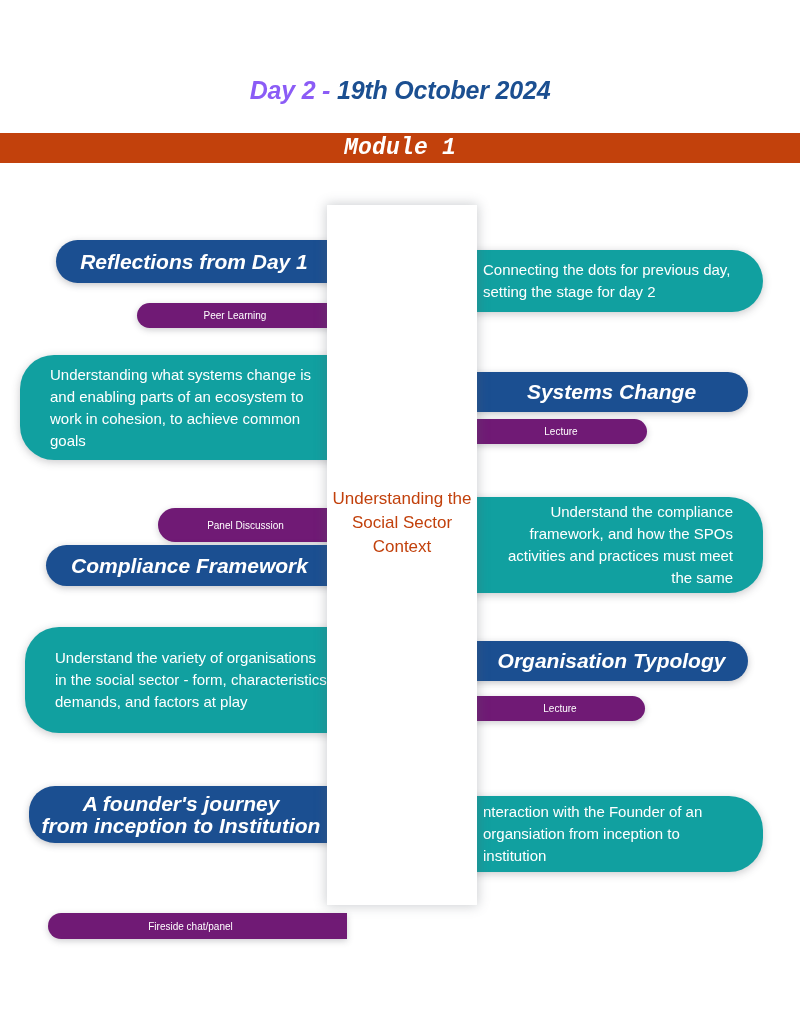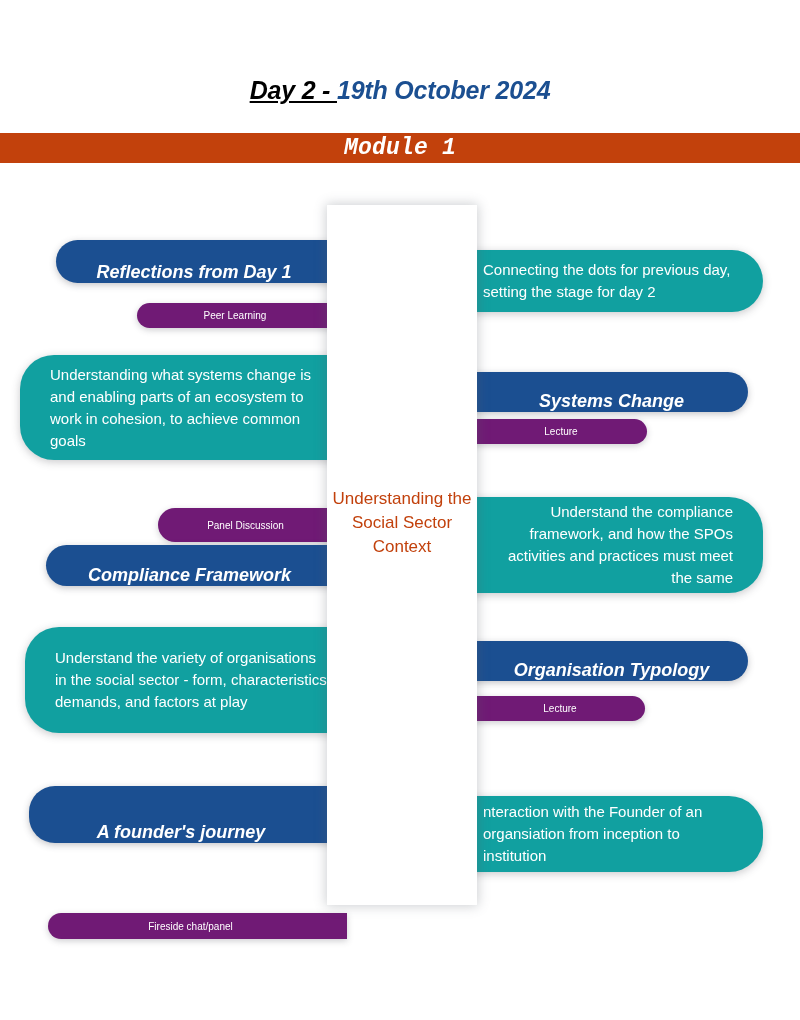--- a/index.html
+++ b/index.html
@@ -20,21 +20,21 @@
     position: absolute;
     top: 76px;
     left: 0;
     width: 800px;
     text-align: center;
     font-size: 25px;
     font-weight: bold;
     font-style: italic;
     letter-spacing: -0.2px;
   }
-  .title-day   { color: #000000; text-decoration: underline; }
+  .title-day   { color: #8b5cf6; }
   .title-date  { color: #1b4f91; }
 
   .module-bar {
     position: absolute;
     top: 133px;
     left: 0;
     width: 800px;
     height: 30px;
     background: #c2410c;
     color: #ffffff;
@@ -89,24 +89,23 @@
   }
   
   .pill.right {
     border-radius: 0 26px 26px 0;
     justify-content: center;
     padding-left: 14px;
   }
 
   .pill.title {
     background: #1b4f91;
-    font-size: 18px;
+    font-size: 21px;
     font-weight: bold;
     font-style: italic;
-    align-items: flex-end;
   }
   .pill.tag {
     background: #701a75;
     font-size: 10px;
     font-weight: normal;
     box-shadow: 0 2px 6px rgba(60,60,70,0.25);
   }
   .pill.desc {
     background: #11a0a0;
     font-size: 15px;
@@ -176,20 +175,21 @@
   <span>Organisation Typology</span>
 </div>
 
 <div class="pill tag right" style="left:461px; top:696px; width:184px; height:25px;">
   <span>Lecture</span>
 </div>
 
 <div class="pill title left two-line" style="left:29px; top:786px; width:318px; height:57px;">
   <div style="width:100%; text-align:center;">
     <span>A founder's journey</span><br>
+    <span>from inception to Institution</span>
   </div>
 </div>
 
 <div class="pill tag left" style="left:48px; top:913px; width:299px; height:26px;">
   <span>Fireside chat/panel</span>
 </div>
 
 <div class="pill desc right align-left" style="left:461px; top:796px; width:302px; height:76px;">
   <span class="txt">nteraction with the Founder of an organsiation from inception to institution</span>
 </div>

